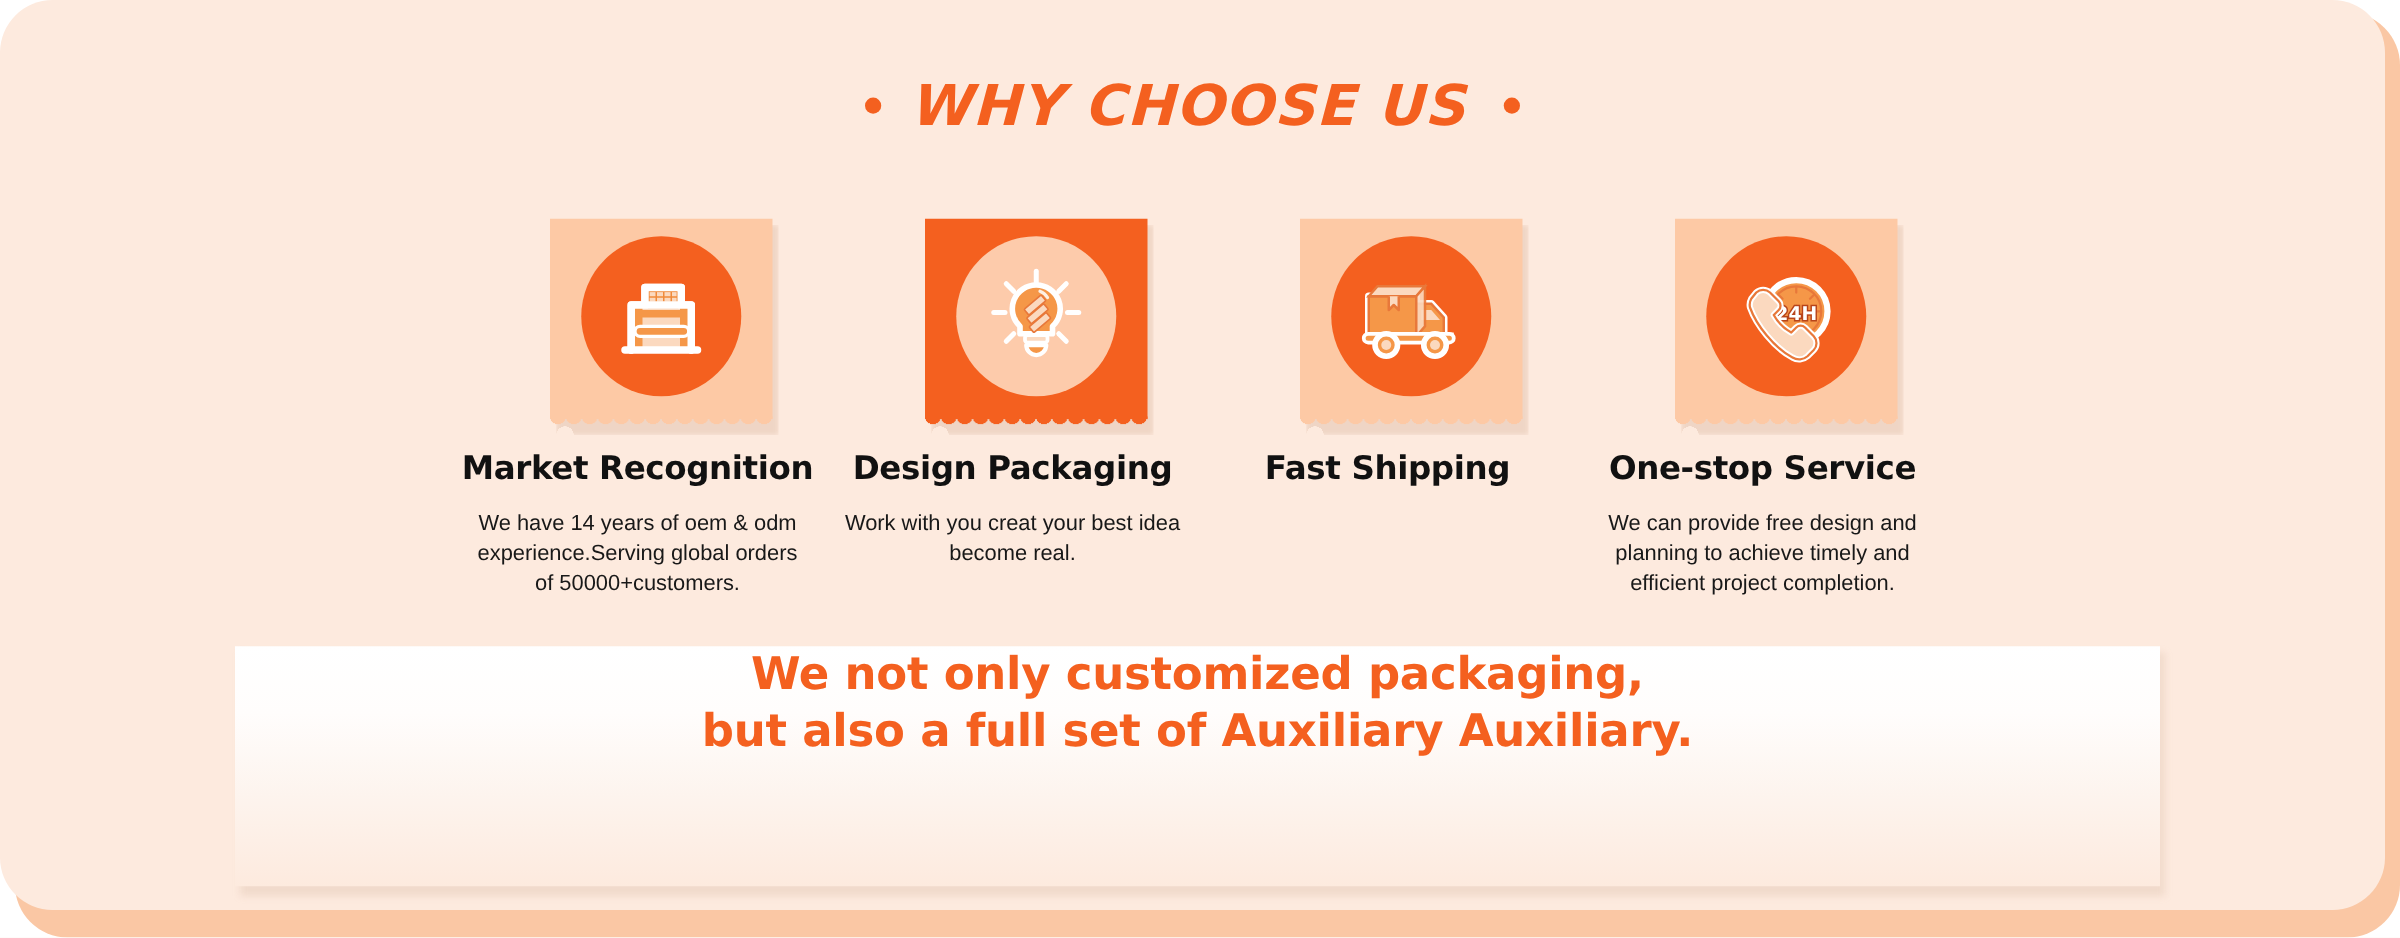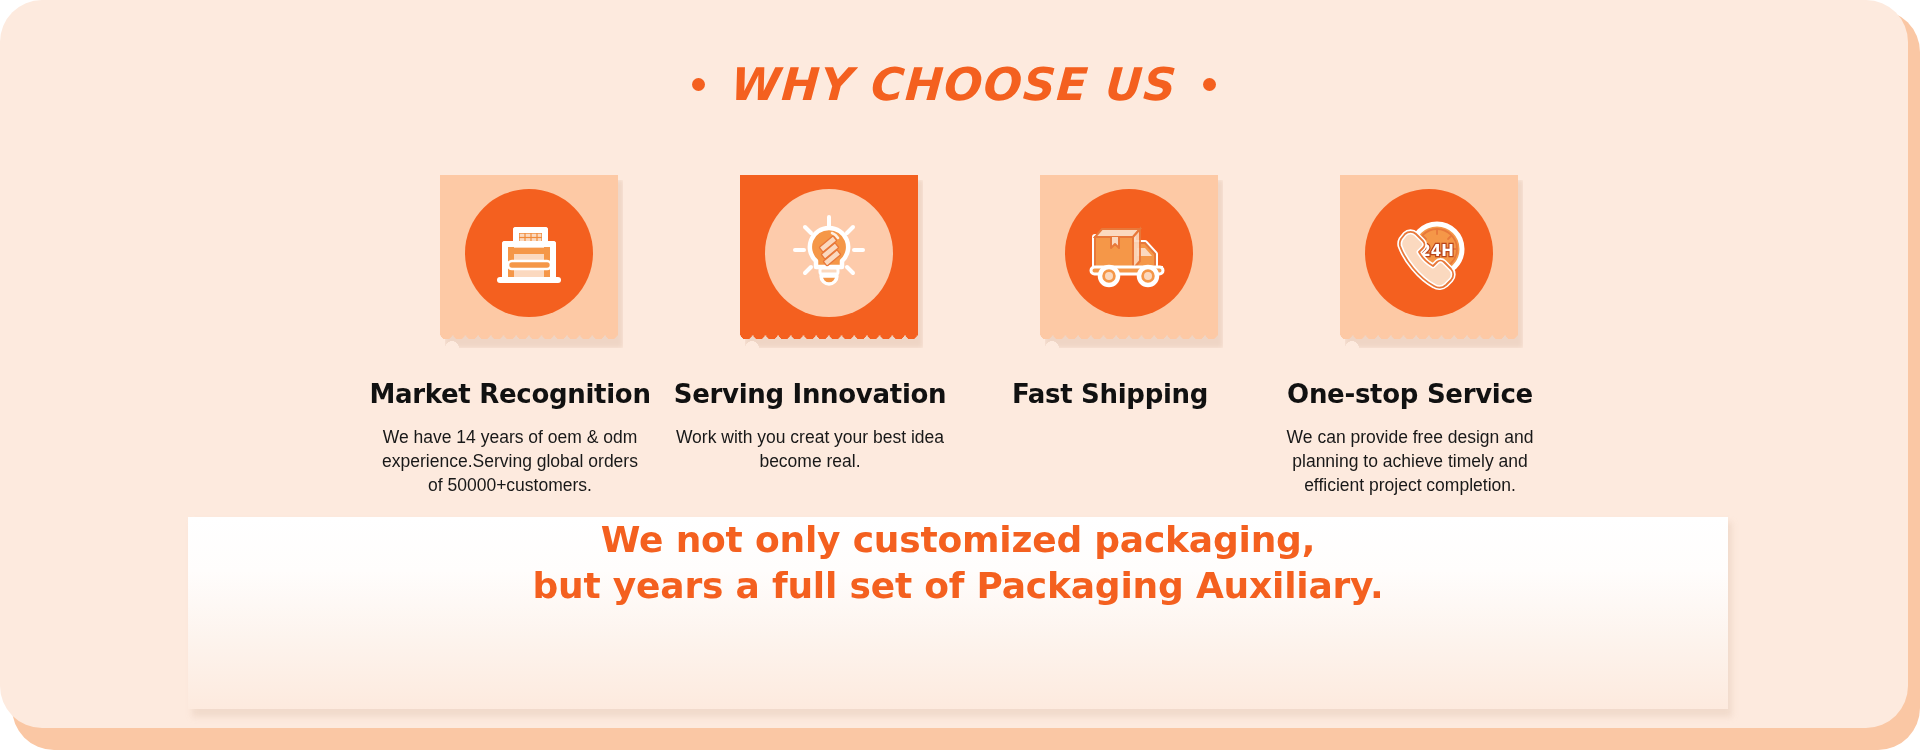--- a/index.html
+++ b/index.html
@@ -107,21 +107,21 @@
   .disc {
     position: absolute;
     left: 25px; top: 14px;
     width: 128px; height: 128px;
     border-radius: 50%;
     display: flex; align-items: center; justify-content: center;
   }
   .disc svg { display: block; }
 
   .feature-title {
-    margin-top: 36px;
+    margin-top: 17px;
     font-family: "DejaVu Sans", sans-serif;
     font-size: 26px;
     font-weight: 700;
     color: #111111;
     text-align: left;
     white-space: nowrap;
     letter-spacing: -0.3px;
   }
   .feature-desc {
     margin-top: 16px;
@@ -238,21 +238,21 @@
                   <rect x="33" y="31" width="18" height="6" rx="1" transform="rotate(-40 42 34)"></rect>
                   <rect x="35" y="38" width="18" height="6" rx="1" transform="rotate(-40 44 41)"></rect>
                   <rect x="37" y="45" width="18" height="6" rx="1" transform="rotate(-40 46 48)"></rect>
                 </g>
                 <rect x="34" y="58" width="18" height="6" rx="2" fill="#fbd9bf" stroke="#ffffff" stroke-width="3"></rect>
                 <path d="M35 66 h16 a8 8 0 0 1-16 0 Z" fill="#f59748" stroke="#ffffff" stroke-width="3.4" stroke-linejoin="round"></path>
               </svg>
             </div>
           </div>
         </div>
-        <div class="feature-title">Serving Innovation</div>
+        <div class="feature-title">Design Packaging</div>
         <div class="feature-desc">Work with you creat your best idea become real.</div>
       </div>
 
       <div class="feature">
         <div class="stamp-wrap">
           <div class="stamp-shadow"></div>
           <div class="stamp light">
             <div class="stamp-body"></div>
             <div class="stamp-teeth"></div>
             <div class="disc">
@@ -307,18 +307,18 @@
         <div class="feature-title">One-stop Service</div>
         <div class="feature-desc">We can provide free design and planning to achieve timely and efficient project completion.</div>
       </div>
 
     </div>
 
     <div class="banner-shadow"></div>
     <div class="banner">
       <div class="banner-text">
         <span class="l1">We not only customized packaging,</span>
-        <span class="l2">but years a full set of Packaging Auxiliary.</span>
+        <span class="l2">but also a full set of Auxiliary Auxiliary.</span>
       </div>
     </div>
 
   </div>
 </div>
 
 </body></html>

